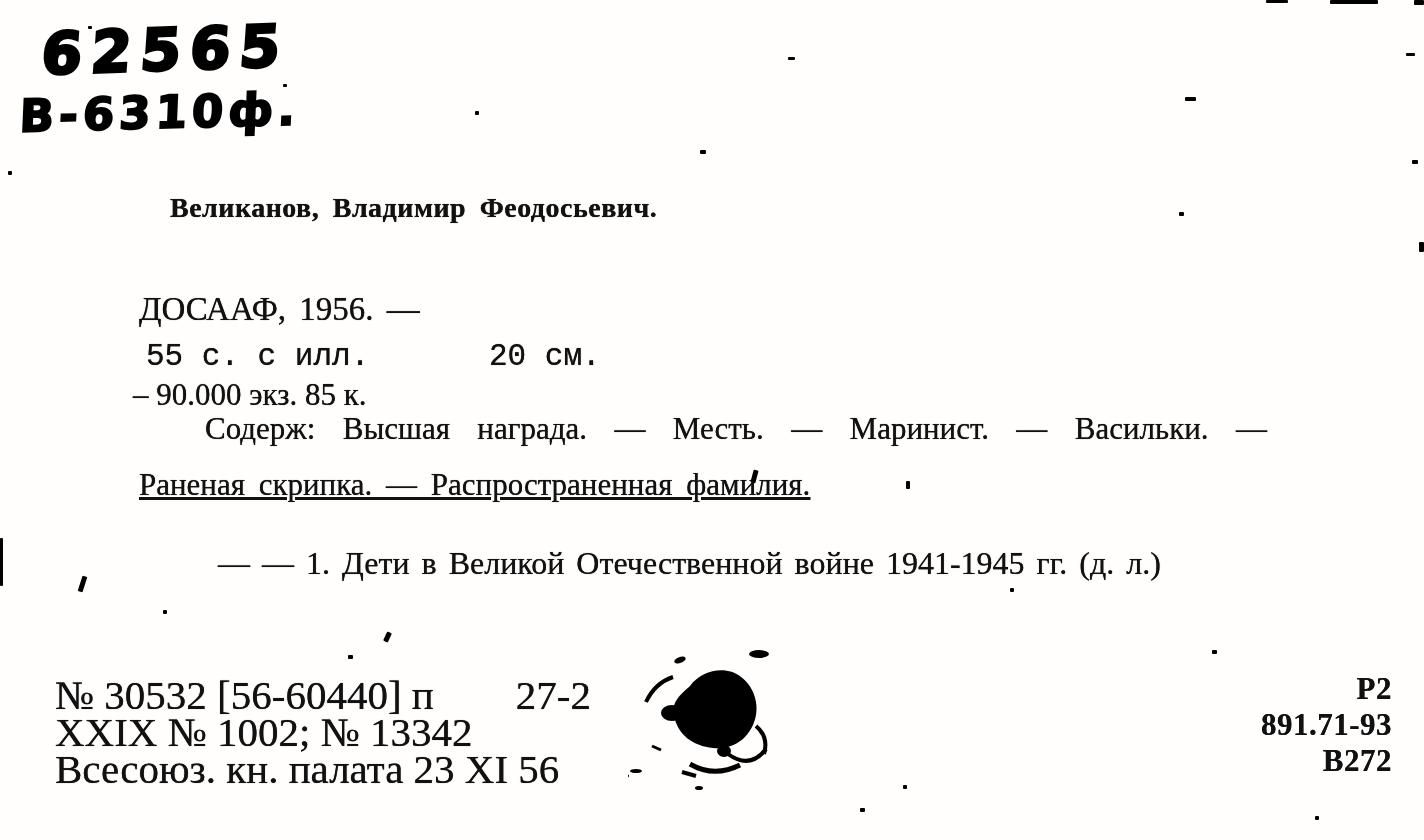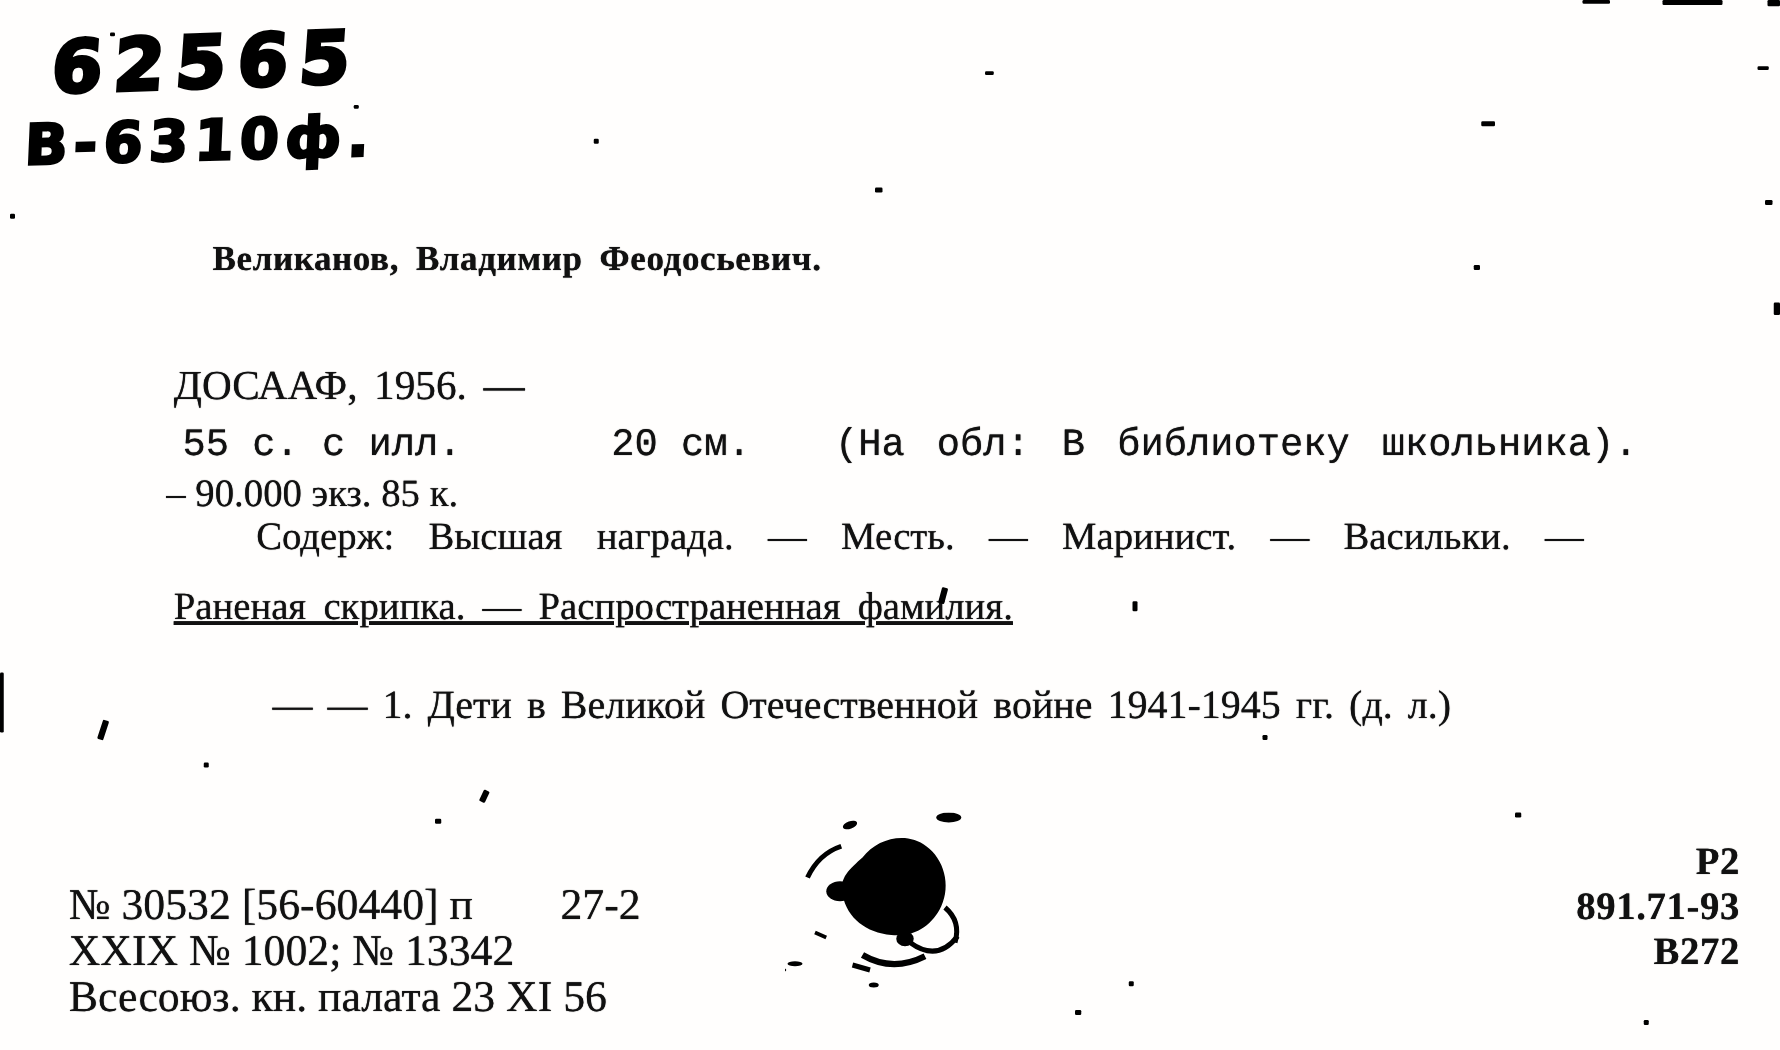--- a/index.html
+++ b/index.html
@@ -42,21 +42,21 @@
   .printrun  { left: 133px; top: 377px; }
   .contents1 {
     left: 205px; top: 411px; width: 1062px;
     white-space: normal;
     text-align: justify; text-align-last: justify;
   }
   .contents2 { left: 139px; top: 467px; word-spacing: 6px; text-decoration: underline; }
   .subject   { left: 218px; top: 545px; font-size: 32px; word-spacing: 4px; }
   .reg {
     position: absolute; left: 55px; top: 677px;
-    font-size: 35px; line-height: 37px; margin-top: 28px;
+    font-size: 41px; line-height: 37px;
   }
   .reg-line { white-space: pre; text-shadow: 0 0 0.7px rgba(10,10,10,0.95); }
   .classif {
     position: absolute; right: 32px; top: 671px;
     text-align: right; font-size: 31px; line-height: 36px; font-weight: bold;
     letter-spacing: 0.5px;
   }
   .classif div { text-shadow: 0 0 0.6px rgba(10,10,10,0.9); }
   .hw {
     position: absolute; color: #000;
@@ -84,21 +84,20 @@
   <div class="hw hw2">В-6310ф.</div>
 
   <div class="line author">Великанов, Владимир Феодосьевич.</div>
 
 
   <div class="line title2">ДОСААФ, 1956. —</div>
 
   <div class="collation">
     <span class="pages">55 с. с илл.</span>
     <span class="size">20 см.</span>
-    <span class="note">(На обл: В библиотеку школьника).</span>
   </div>
 
   <div class="line printrun">– 90.000 экз. 85 к.</div>
 
   <div class="line contents1">Содерж: Высшая награда. — Месть. — Маринист. — Васильки. —</div>
 
   <div class="line contents2">Раненая скрипка. — Распространенная фамилия.</div>
 
   <div class="line subject">— — 1. Дети в Великой Отечественной войне 1941-1945 гг. (д. л.)</div>
 

